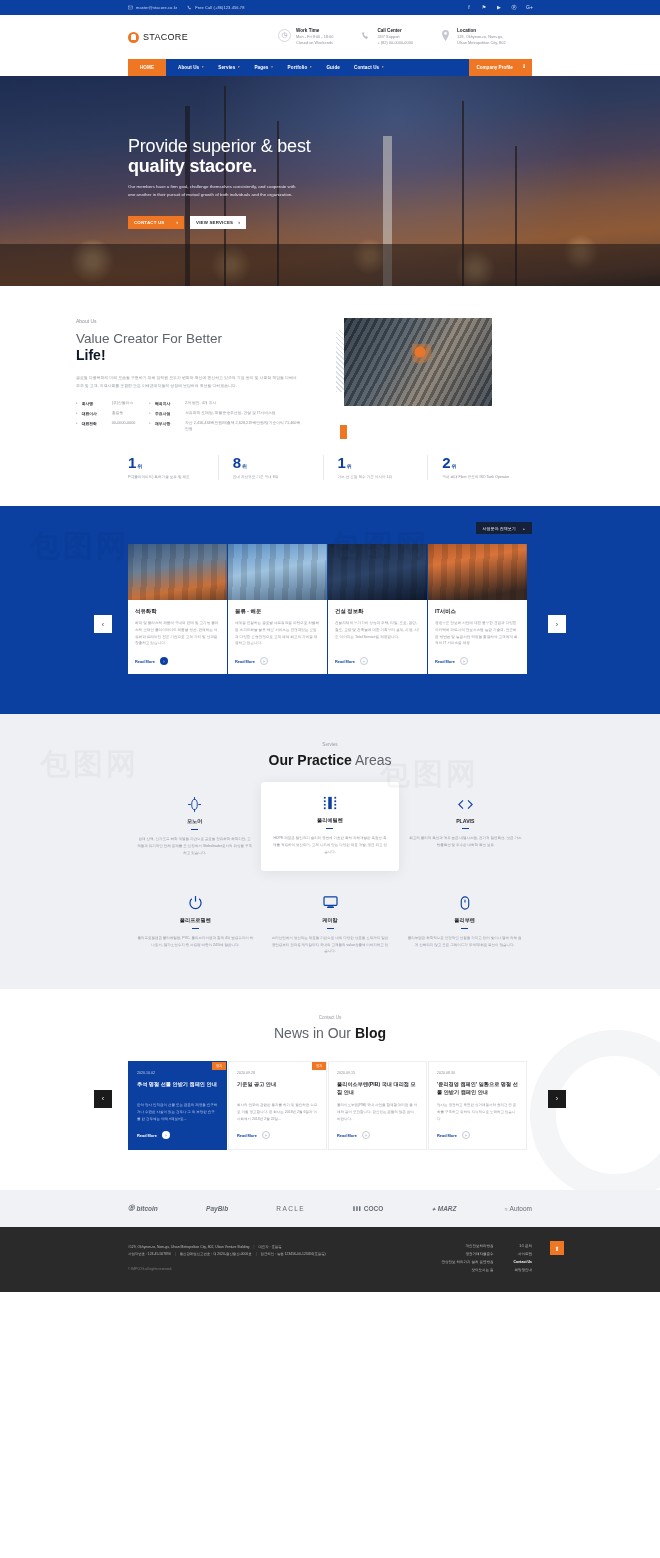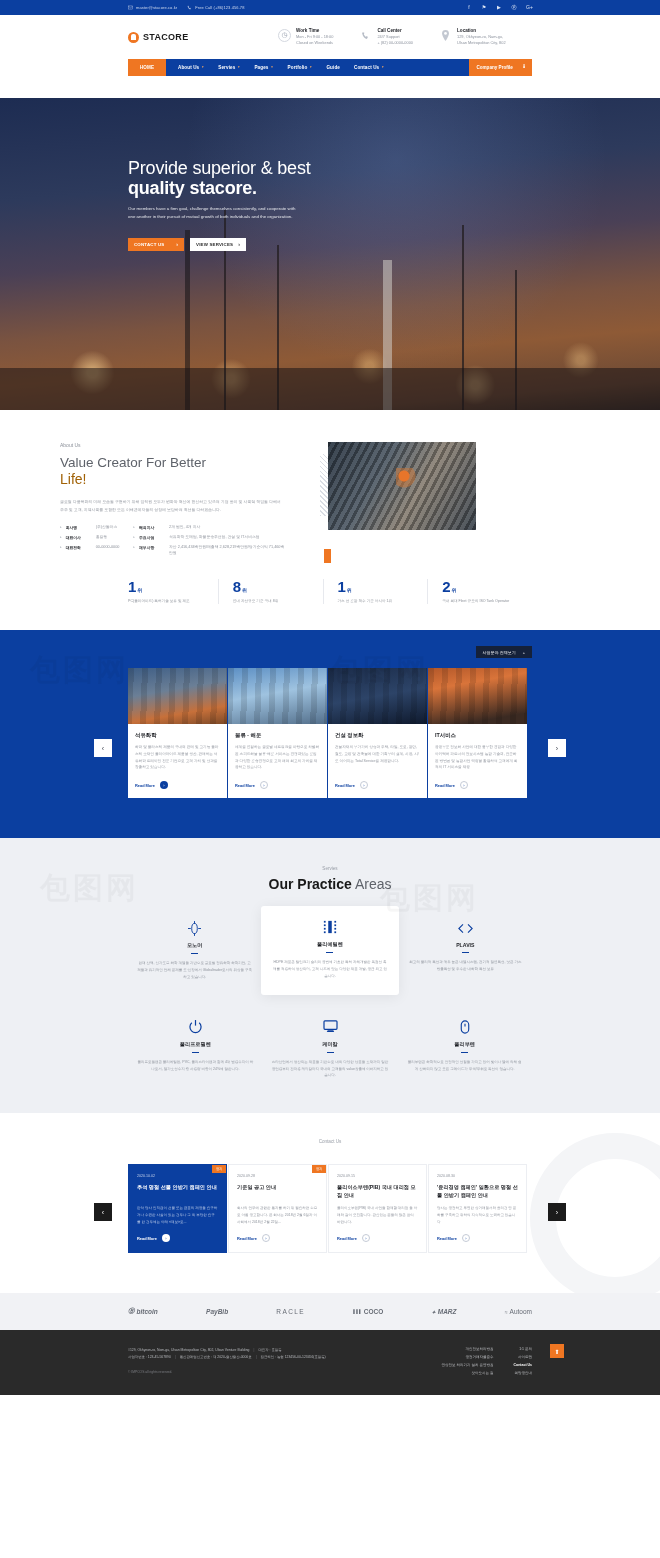--- a/index.html
+++ b/index.html
@@ -34,21 +34,21 @@
   }
   .logo { display:flex; align-items:center; gap:4px; width:150px; }
   .logo-mark {
     width:11px; height:11px; border-radius:50%;
     background:#ef7622; position:relative; flex:none;
   }
   .logo-mark:after{
     content:""; position:absolute; left:3px; top:2.5px; width:5px; height:6px;
     background:#fff; border-radius:2px 2px 0 0;
   }
-  .logo-text { font-size:9px; font-weight:bold; color:#1b1b1b; letter-spacing:.3px; }
+  .logo-text { font-size:9px; font-weight:normal; color:#1b1b1b; letter-spacing:.3px; }
 
   .hinfo { display:flex; gap:26px; align-items:center; }
   .hinfo-block { display:flex; gap:5px; align-items:flex-start; }
   .hinfo-ic {
     width:13px; height:13px; border-radius:50%; border:1px solid #d4d8e0;
     display:flex; align-items:center; justify-content:center;
     color:#9aa2b0; font-size:7px; flex:none; margin-top:1px;
   }
   .hinfo-ic.nb { border:none; }
   .hinfo-t { font-size:4.6px; font-weight:bold; color:#23252b; margin-bottom:1.5px; }
@@ -66,23 +66,22 @@
   .nav-item { color:#fff; font-size:4.6px; font-weight:bold; display:flex; align-items:center; gap:2px; letter-spacing:.1px; }
   .caret { font-size:3px; color:#f2a763; }
   .nav-cta {
     background:#ef7622; display:flex; align-items:center; gap:10px;
     padding:0 7px; color:#fff; font-size:4.6px; font-weight:bold;
   }
   .dlico { font-size:6px; }
 
   
   .hero {
-    height:312px; position:relative; overflow:hidden;
+    height:210px; position:relative; overflow:hidden;
     background:linear-gradient(175deg,#1d2c52 0%,#2d3a5c 28%,#4a4056 48%,#7a5340 66%,#8e5a36 78%,#6d4a35 92%,#3a2d28 100%);
-    margin-top:22px;
   }
   .hero:before{
     content:""; position:absolute; inset:0;
     background:
       radial-gradient(circle at 14% 88%, rgba(255,216,150,.55) 0 5px, transparent 22px),
       radial-gradient(circle at 35% 90%, rgba(255,210,140,.45) 0 4px, transparent 20px),
       radial-gradient(circle at 56% 86%, rgba(255,205,130,.40) 0 4px, transparent 18px),
       radial-gradient(circle at 72% 92%, rgba(255,215,150,.45) 0 4px, transparent 20px),
       radial-gradient(circle at 88% 84%, rgba(255,210,140,.35) 0 4px, transparent 18px),
       radial-gradient(circle at 60% 20%, rgba(120,150,210,.25), transparent 45%);
@@ -100,25 +99,25 @@
     justify-content:space-between; padding:0 6px; letter-spacing:.2px;
   }
   .btn-w {
     background:#fff; color:#2b2b2b; font-size:4.4px; font-weight:bold;
     height:13px; width:56px; display:flex; align-items:center;
     justify-content:space-between; padding:0 6px; letter-spacing:.2px;
   }
   .arr { font-size:5px; }
 
   
-  .about { padding:32px 60px 0; display:flex; gap:36px; background:#fff; }
+  .about { padding:32px 76px 0; display:flex; gap:36px; background:#fff; }
   .about-l { width:230px; }
   .eyebrow { font-size:5px; color:#8b9099; margin-bottom:7px; }
   .ttl-light { font-size:13.5px; color:#5e626a; font-weight:300; line-height:1.25; }
-  .ttl-bold { font-size:14px; color:#a16207; font-weight:normal; line-height:1.25; margin-bottom:9px; }
+  .ttl-bold { font-size:14px; color:#0f172a; font-weight:bold; line-height:1.25; margin-bottom:9px; }
   .about-p { font-size:3.9px; color:#8f949d; line-height:2; margin-bottom:11px; max-width:222px; }
 
   .facts { display:flex; gap:14px; }
   .fcol { display:flex; flex-direction:column; gap:4.5px; }
   .frow { display:flex; gap:4px; font-size:3.8px; align-items:flex-start; }
   .fdot { color:#b9bec6; font-size:3.4px; line-height:1.5; }
   .fkey { color:#24262b; font-weight:bold; width:26px; flex:none; }
   .fval { color:#8d929b; line-height:1.55; }
   .fcol2 .fkey { width:26px; }
   .fcol2 .fval { max-width:118px; }
@@ -637,20 +636,21 @@
         <div class="p-d">폴리부텐은 화학적으로 안정적인 성질을 가지고 있어 빛이나 열에 의해 쉽게 산화되지 않고 모든 그레이드가 무색/무취로 독성이 없습니다.</div>
       </div>
     </div>
   </div>
 
 
   <div class="blog">
     <div class="bgear"></div>
     <div class="bh">
       <div class="ph-e">Contact Us</div>
+      <div class="ph-t"><span>News in Our </span><b>Blog</b></div>
     </div>
     <div class="bcards">
       <div class="bcard hl">
         <span class="badge">공지</span>
         <div class="b-date">2020.10.02</div>
         <div class="b-t">추석 명절 선물 안받기 캠페인 안내</div>
         <div class="b-p">만약 당사 임직원이 선물 또는 금품의 제공을 요구하거나 수령한 사실이 있는 경우나 그 외 부당한 요구를 한 경우에는 아래 &lt;제보&gt;로...</div>
         <div class="rm">
           <span class="rm-t">Read More</span>
           <span class="rm-c">›</span>

